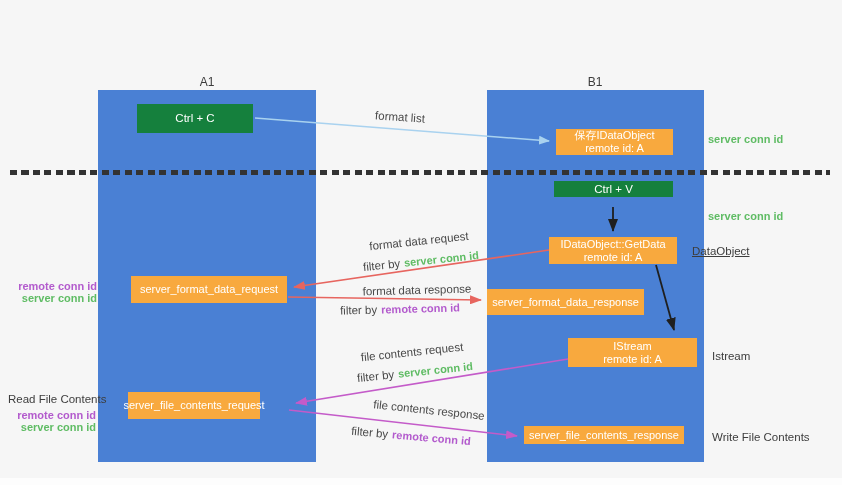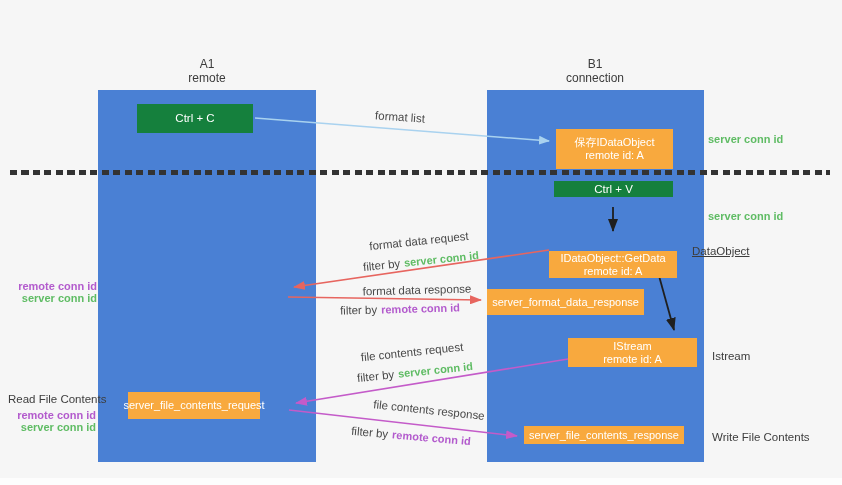--- a/index.html
+++ b/index.html
@@ -4,41 +4,41 @@
 <style>
   html,body{margin:0;padding:0;}
   body{font-family:"Liberation Sans","DejaVu Sans",sans-serif;background:#e9e9e9;}
   .stage{position:relative;width:842px;height:485px;background:#f6f6f6;overflow:hidden;}
   .bottom-strip{position:absolute;left:0;top:478px;width:842px;height:7px;background:#fdfdfd;}
 
   .diagram-title{position:absolute;left:413px;top:9px;transform:translateX(-50%);
     text-align:center;color:#3a3a3a;font-size:15px;line-height:18px;white-space:nowrap;}
 
   .col-header{position:absolute;transform:translateX(-50%);text-align:center;
-    color:#3c3c3c;font-size:12px;line-height:14px;white-space:nowrap;}
+    color:#3c3c3c;font-size:12px;line-height:14px;white-space:nowrap;margin-top:18px;}
   #hdr-a1{left:207px;top:57px;}
   #hdr-b1{left:595px;top:57px;}
 
   .lifeline{position:absolute;top:90px;height:372px;background:#4a80d4;z-index:1;}
   #col-a1{left:98px;width:218px;}
   #col-b1{left:487px;width:217px;}
 
   .dotted-sep{position:absolute;left:10px;top:170px;width:820px;height:5px;z-index:6;
     background:repeating-linear-gradient(90deg,#333 0 7px,transparent 7px 11.5px);}
 
   svg.arrows{position:absolute;left:0;top:0;width:842px;height:485px;z-index:3;pointer-events:none;}
 
   .node{position:absolute;z-index:4;display:flex;flex-direction:column;align-items:center;
     justify-content:center;color:#fff;font-size:11px;line-height:13px;text-align:center;white-space:nowrap;}
   .node.green{background:#15803d;font-size:11.5px;}
   .node.orange{background:#f8a93e;}
   #box-ctrl-c{left:137px;top:104px;width:116px;height:29px;}
-  #box-save-ido{left:556px;top:129px;width:117px;height:40px;}
+  #box-save-ido{left:556px;top:129px;width:117px;height:26px;}
   #box-ctrl-v{left:554px;top:181px;width:119px;height:16px;}
-  #box-getdata{left:549px;top:251px;width:128px;height:27px;}
+  #box-getdata{left:549px;top:237px;width:128px;height:27px;}
   #box-format-req{left:131px;top:276px;width:156px;height:27px;}
   #box-format-resp{left:487px;top:289px;width:157px;height:26px;}
   #box-istream{left:568px;top:338px;width:129px;height:29px;}
   #box-file-req{left:128px;top:392px;width:132px;height:27px;}
   #box-file-resp{left:524px;top:426px;width:160px;height:18px;}
 
   .side-label{position:absolute;z-index:5;font-size:11.5px;color:#3d3d3d;white-space:nowrap;}
   .conn-id{font-size:11px;font-weight:bold;}
   .conn-green{color:#5fbc64;}
   .conn-purple{color:#b35bcd;}
@@ -115,20 +115,23 @@
     <span>保存IDataObject</span>
     <span>remote id: A</span>
   </div>
   <div class="node green" id="box-ctrl-v">
     <span>Ctrl + V</span>
   </div>
   <div class="node orange" id="box-getdata">
     <span>IDataObject::GetData</span>
     <span>remote id: A</span>
   </div>
+  <div class="node orange" id="box-format-req">
+    <span>server_format_data_request</span>
+  </div>
   <div class="node orange" id="box-format-resp">
     <span>server_format_data_response</span>
   </div>
   <div class="node orange" id="box-istream">
     <span>IStream</span>
     <span>remote id: A</span>
   </div>
   <div class="node orange" id="box-file-req">
     <span>server_file_contents_request</span>
   </div>

